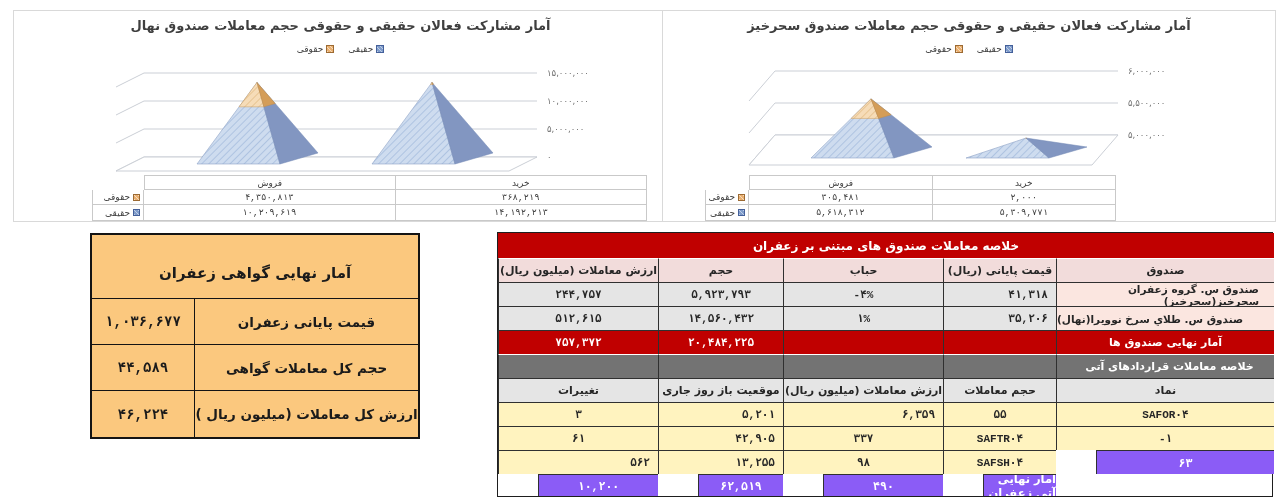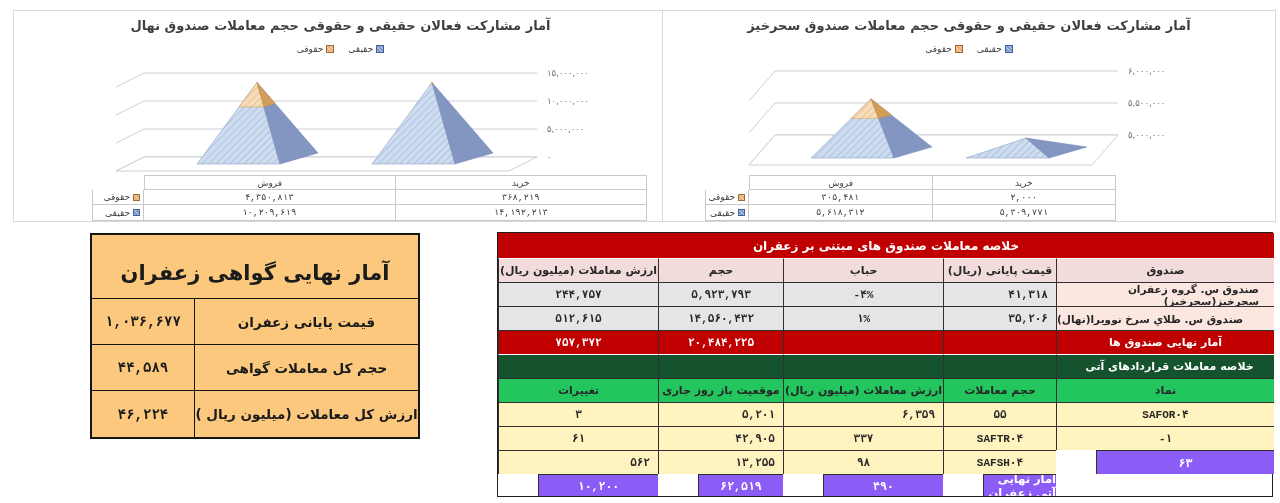--- a/index.html
+++ b/index.html
@@ -38,42 +38,42 @@
   .pt-c { border:1px solid #C9C9C9; border-top:none; border-left:none; display:flex; align-items:center; justify-content:center; }
   .num { direction:ltr; unicode-bidi:embed;font-family:Liberation Mono, monospace; }
 
   
   .cert { position:absolute; left:90px; top:233px; width:330px; height:206px;
           background:#FBC87E; border:2px solid #141414; display:grid;
           grid-template-columns:102px 1fr; grid-template-rows:64px 46px 46px 1fr;
           color:#1B1B1B; font-weight:bold; }
   .cert > div { display:flex; align-items:center; justify-content:center; }
   .cert-title { grid-column:1 / span 2; border-bottom:1.5px solid #141414;
-                font-size:21px; direction:rtl;margin-top:12px; }
+                font-size:15px; direction:rtl;margin-top:12px; }
   .cert-val { border-bottom:1.5px solid #141414; font-size:14px; }
   .cert-lab { border-bottom:1.5px solid #141414; border-left:1.5px solid #141414; font-size:13.5px; direction:rtl; }
   .cert .last { border-bottom:none; }
 
   
   .funds { position:absolute; left:497px; top:232px; width:776px; height:265px;
            display:grid; grid-template-columns:160px 125px 160px 113px 218px;
            grid-template-rows:25px repeat(9,24px) 1fr;
            border:1.5px solid #1E1E1E; font-size:11px; font-weight:bold; color:#262626; }
   .funds > div { border-left:1px solid #303030; border-top:1px solid #303030;
                  display:flex; align-items:center; justify-content:center; overflow:hidden; }
   .funds > div:nth-child(1), .fr-start { border-left:none; }
   .rt-title { grid-column:1 / span 5; background:#C00000; color:#fff; font-size:12px; direction:rtl; border-top:none !important; }
   .rt-h   { background:#F2DCDB; direction:rtl; border-top:1.5px solid #fff !important; }
   .rt-c   { background:#e5e5e5; }
   .rt-name{ background:#FBE6E0; direction:rtl; justify-content:flex-end !important; padding-right:15px; font-size:10.5px; }
   .rt-r   { justify-content:flex-end !important; padding-right:8px; }
   .rt-sum { background:#C00000; color:#fff; }
   .rt-sum.lab { direction:rtl; }
-  .rt-gold{ background:#14532d; color:#fff; border-top:1.5px solid #fff !important; direction:rtl;padding-left:8px; }
-  .rt-yh  { background:#22c55e; direction:rtl; }
+  .rt-gold{ background:#737373; color:#fff; border-top:1.5px solid #fff !important; direction:rtl;padding-left:8px; }
+  .rt-yh  { background:#e5e5e5; direction:rtl; }
   .rt-yc  { background:#FFF3BF; }
   .rt-ysum{ background:#8b5cf6; color:#fff; font-size:11.5px;margin-left:40px; }
   .rt-ysum.lab { direction:rtl; }
 </style>
 </head>
 <body>
 
 <div class="page">
 
   <div class="panel panel-left">

